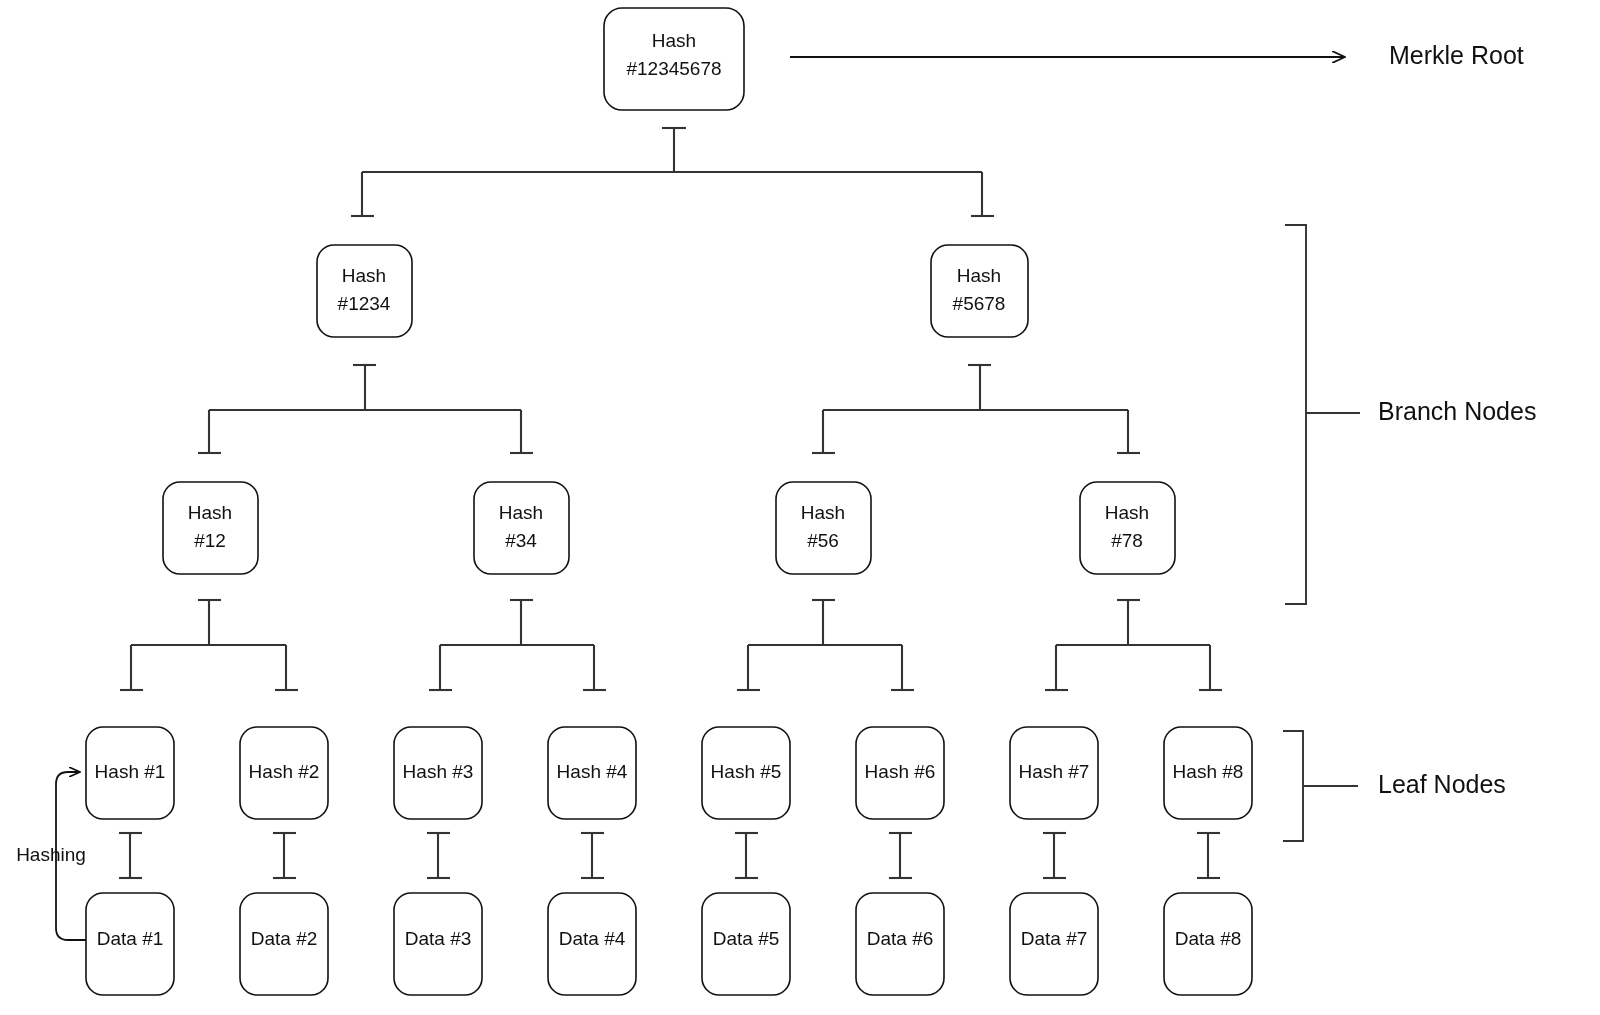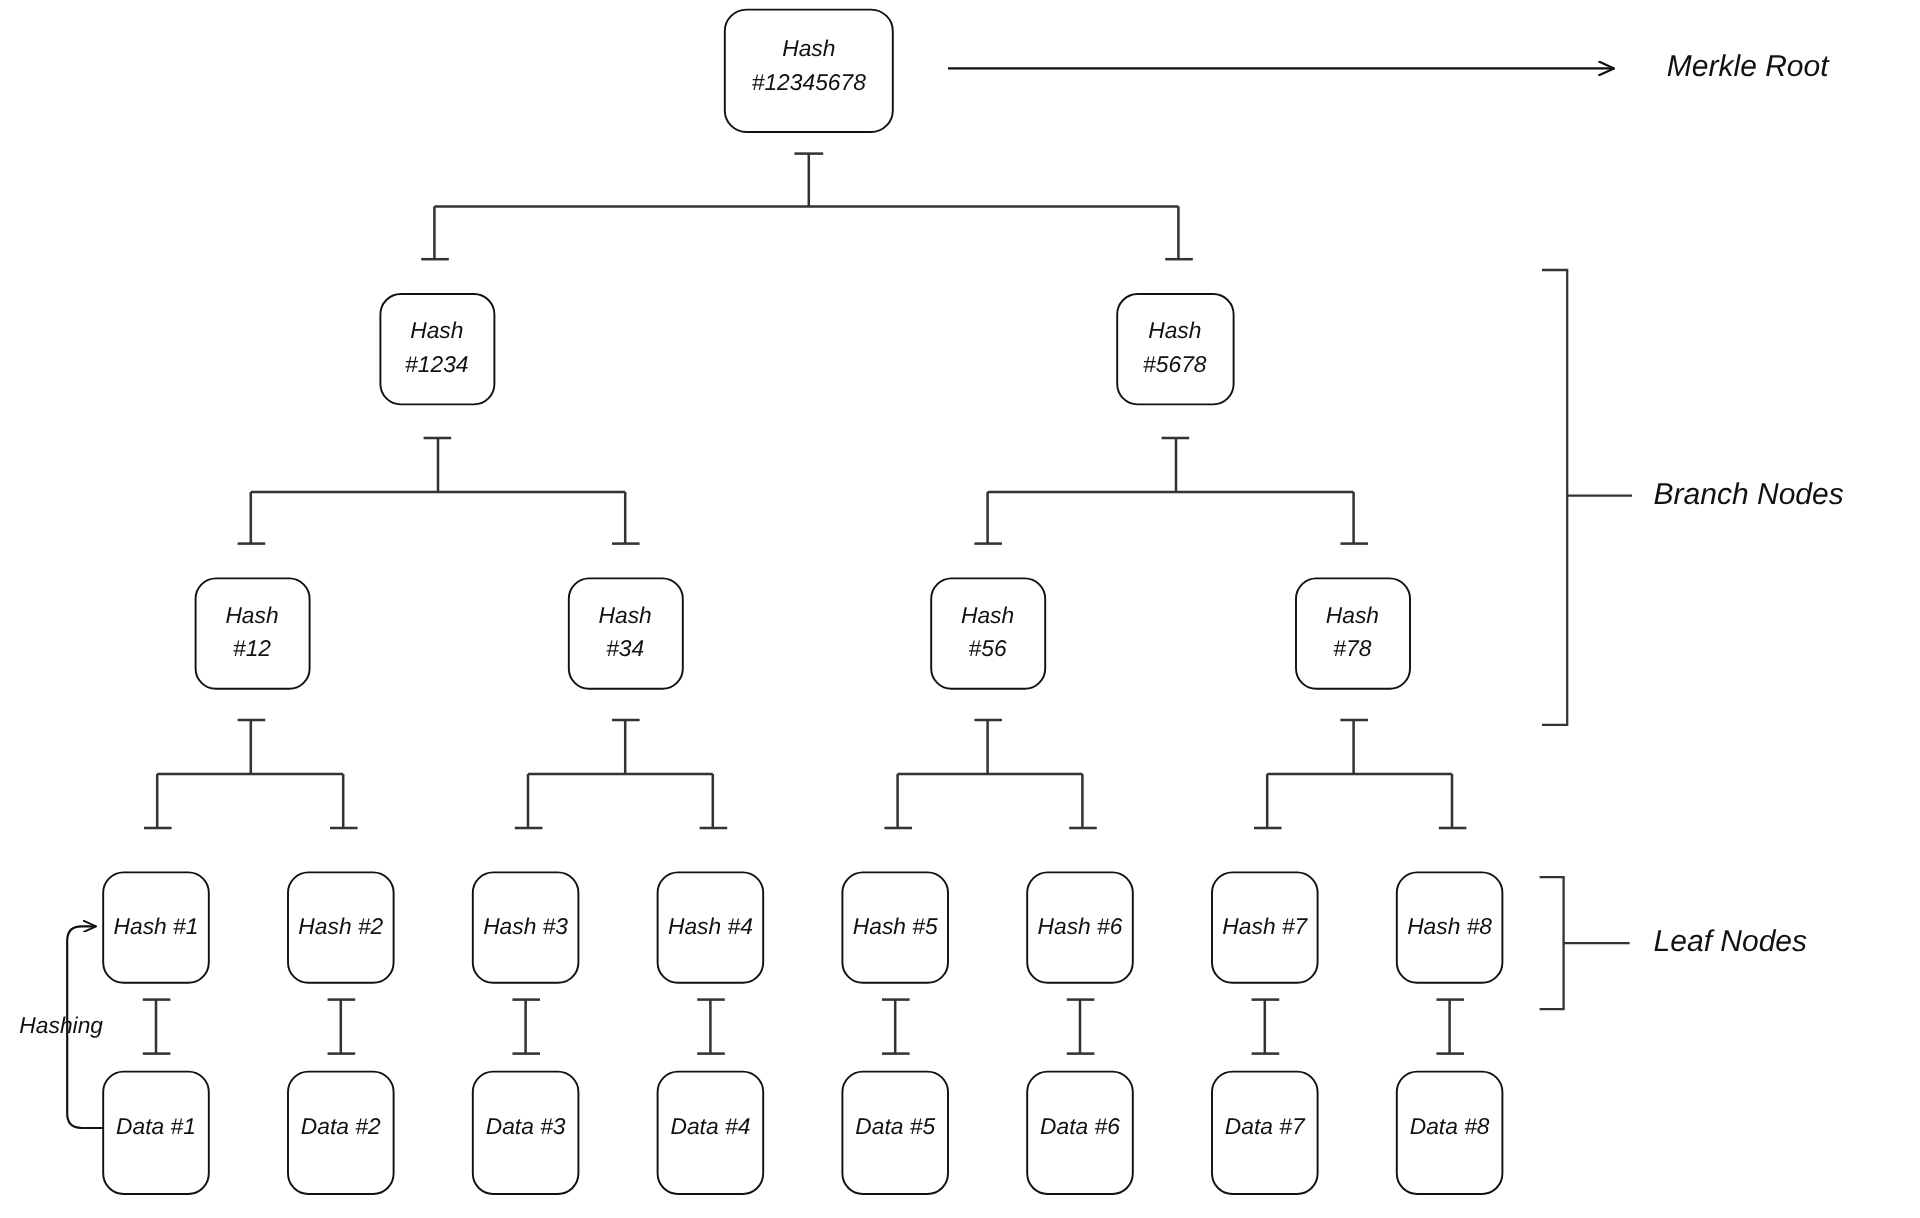--- a/index.html
+++ b/index.html
@@ -11,21 +11,20 @@
     width: 1600px;
     height: 1015px;
     overflow: hidden;
     font-family: "Liberation Sans", sans-serif;
   }
   #diagram-root {
     position: relative;
     width: 1336px;
     height: 1015px;
     background: #ffffff;
-    font-style: italic;
   }
   svg.canvas {
     position: absolute;
     top: 0;
     left: 0;
     width: 1600px;
     height: 1015px;
     display: block;
   }
   .node-box {

